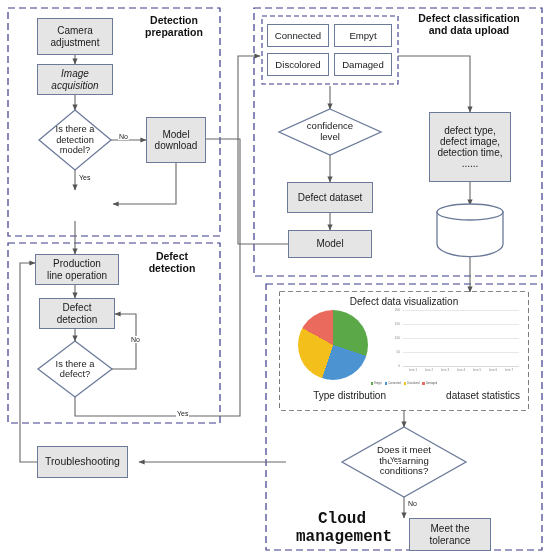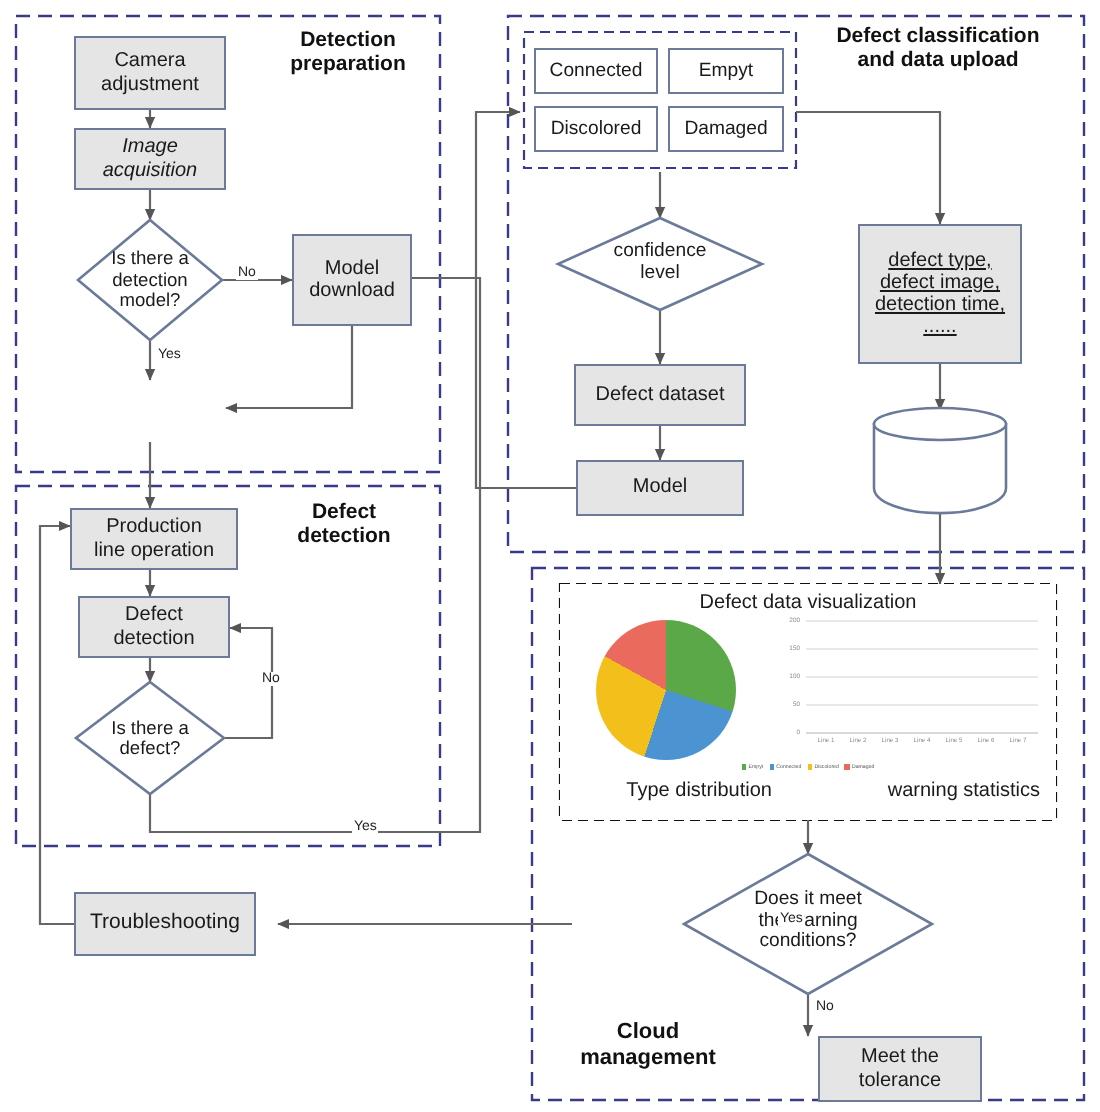--- a/index.html
+++ b/index.html
@@ -114,21 +114,21 @@
 preparation</span>
   </div>
   <div class="grp-title" style="left:136px;top:250px;width:72px;font-size:10.5px;">
     <span style="white-space:pre-line;">Defect
 detection</span>
   </div>
   <div class="grp-title" style="left:404px;top:12px;width:130px;font-size:10.5px;">
     <span style="white-space:pre-line;">Defect classification
 and data upload</span>
   </div>
-  <div class="grp-title" style="left:278px;top:510px;width:92px;font-size:11px;">
+  <div class="grp-title" style="left:296px;top:510px;width:92px;font-size:16px;font-family:Liberation Mono, monospace;">
     <span style="white-space:pre-line;">Cloud
 management</span>
   </div>
 
   <div class="node" style="left:37px;top:18px;width:76px;height:37px;font-size:10px;">
     <span style="white-space:pre-line;">Camera
 adjustment</span>
   </div>
   <div class="node" style="left:37px;top:64px;width:76px;height:31px;font-size:10px;font-style:italic;">
     <span style="white-space:pre-line;">Image
@@ -190,21 +190,21 @@
   <div class="node" style="left:296px;top:115px;width:68px;height:34px;font-size:9.6px;border:none;background:transparent;">
     <span style="white-space:pre-line;">confidence
 level</span>
   </div>
   <div class="node" style="left:287px;top:182px;width:86px;height:31px;font-size:10px;">
     <span>Defect dataset</span>
   </div>
   <div class="node" style="left:288px;top:230px;width:84px;height:28px;font-size:10px;">
     <span>Model</span>
   </div>
-  <div class="node" style="left:429px;top:112px;width:82px;height:70px;font-size:10px;text-decoration:underline;">
+  <div class="node" style="left:429px;top:112px;width:82px;height:70px;font-size:10px;">
     <span style="white-space:pre-line;">defect type,
 defect image,
 detection time,
 ......</span>
   </div>
 
   <div class="viz" style="left:280px;top:292px;width:248px;height:118px;">
     <div class="viz-title" style="top:4px;font-size:10px;">
       <span>Defect data visualization</span>
     </div>
@@ -274,21 +274,21 @@
         <div>Line 2</div>
         <div>Line 3</div>
         <div>Line 4</div>
         <div>Line 5</div>
         <div>Line 6</div>
         <div>Line 7</div>
       </div>
     </div>
 
     <div class="viz-cap" style="left:112px;top:98px;width:128px;font-size:10px;">
-      <span>warning statistics</span>
+      <span>dataset statistics</span>
     </div>
   </div>
 
   <div class="node" style="left:366px;top:437px;width:76px;height:48px;font-size:9.6px;border:none;background:transparent;">
     <span style="white-space:pre-line;">Does it meet
 the warning
 conditions?</span>
   </div>
   <div class="node" style="left:409px;top:518px;width:82px;height:33px;font-size:10px;">
     <span style="white-space:pre-line;">Meet the

